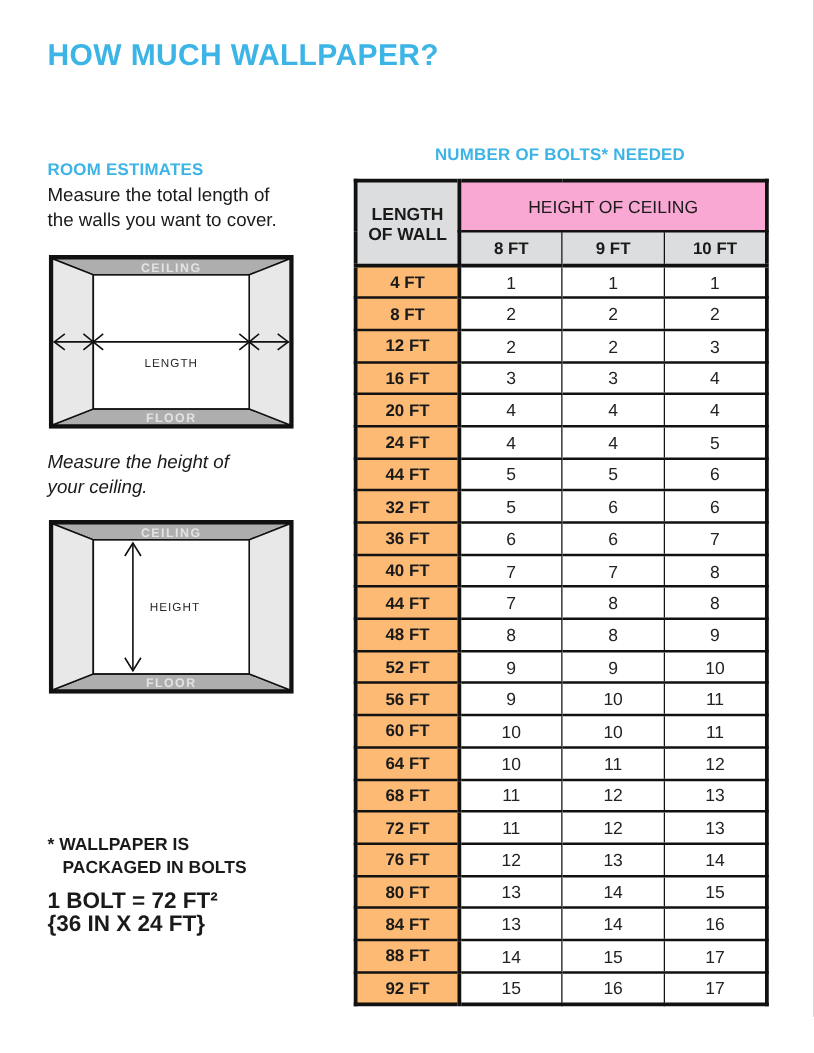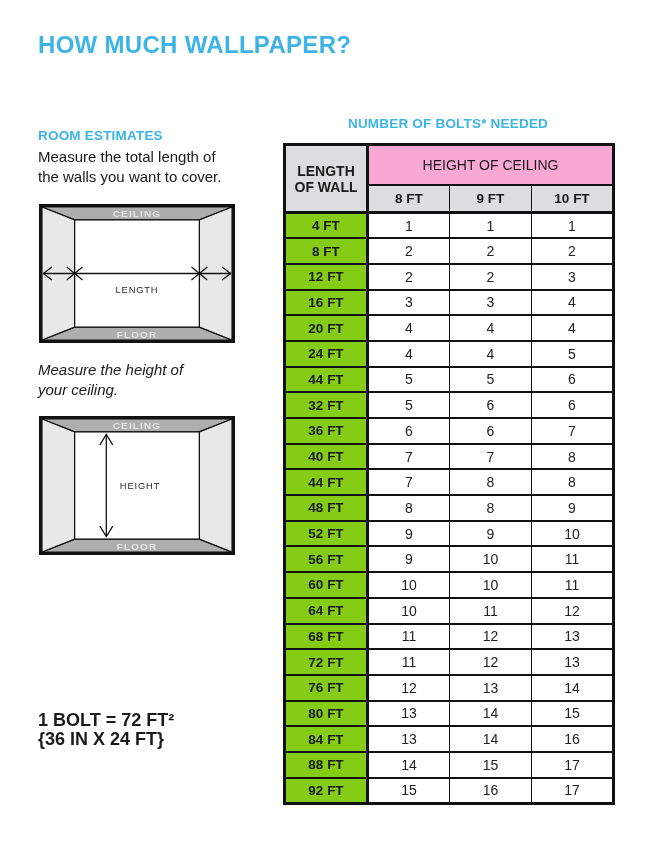--- a/index.html
+++ b/index.html
@@ -64,21 +64,21 @@
   }
   .bolt-table .group-cell{
     background:#f9a8d4;font-size:14px;font-weight:normal;
     height:38px;border-bottom:2px solid #111;
   }
   .bolt-table .ceilht-cell{
     background:#dcddde;font-size:13.5px;font-weight:bold;
     height:25px;border-bottom:3px solid #111;
   }
   .bolt-table td.wall-cell{
-    background:#84cc16;font-size:13.5px;font-weight:bold;
+    background:#fdba74;font-size:13.5px;font-weight:bold;
     border-right:3px solid #111;border-top:2px solid #111;border-bottom:2px solid #111;
   }
   .bolt-table td.bolt-cell{
     background:#fff;font-size:14px;font-weight:normal;color:#222;
     border-top:2px solid #111;border-bottom:2px solid #111;
   }
   .bolt-table tbody tr{height:25.7px;}
   
   .svg-band-label{font-family:"Liberation Sans",sans-serif;font-size:10px;font-weight:bold;letter-spacing:1.2px;fill:#e3e3e3;}
   .svg-dim-label{font-family:"Liberation Sans",sans-serif;font-size:9.5px;letter-spacing:.8px;fill:#2a2a2a;}
@@ -128,20 +128,22 @@
     <text class="svg-band-label" x="99" y="134.5" text-anchor="middle">FLOOR</text>
     <g stroke="#111" stroke-width="1.3" fill="none">
       <line x1="68" y1="18.5" x2="68" y2="121.5"></line>
       <path d="M61.5,29 L68,18.5 L74.5,29"></path>
       <path d="M61.5,111 L68,121.5 L74.5,111"></path>
     </g>
     <text class="svg-dim-label" x="102" y="73.5" text-anchor="middle">HEIGHT</text>
   </svg>
 
 
+  <div class="footnote">* WALLPAPER IS
+PACKAGED IN BOLTS</div>
 
   <div class="bolt-info">1 BOLT = 72 FT²
 {36 IN X 24 FT}</div>
 
   <div class="section-title table-section-title">NUMBER OF BOLTS* NEEDED</div>
 
   <div class="bolt-table-wrap">
     <table class="bolt-table">
       <thead>
         <tr>

